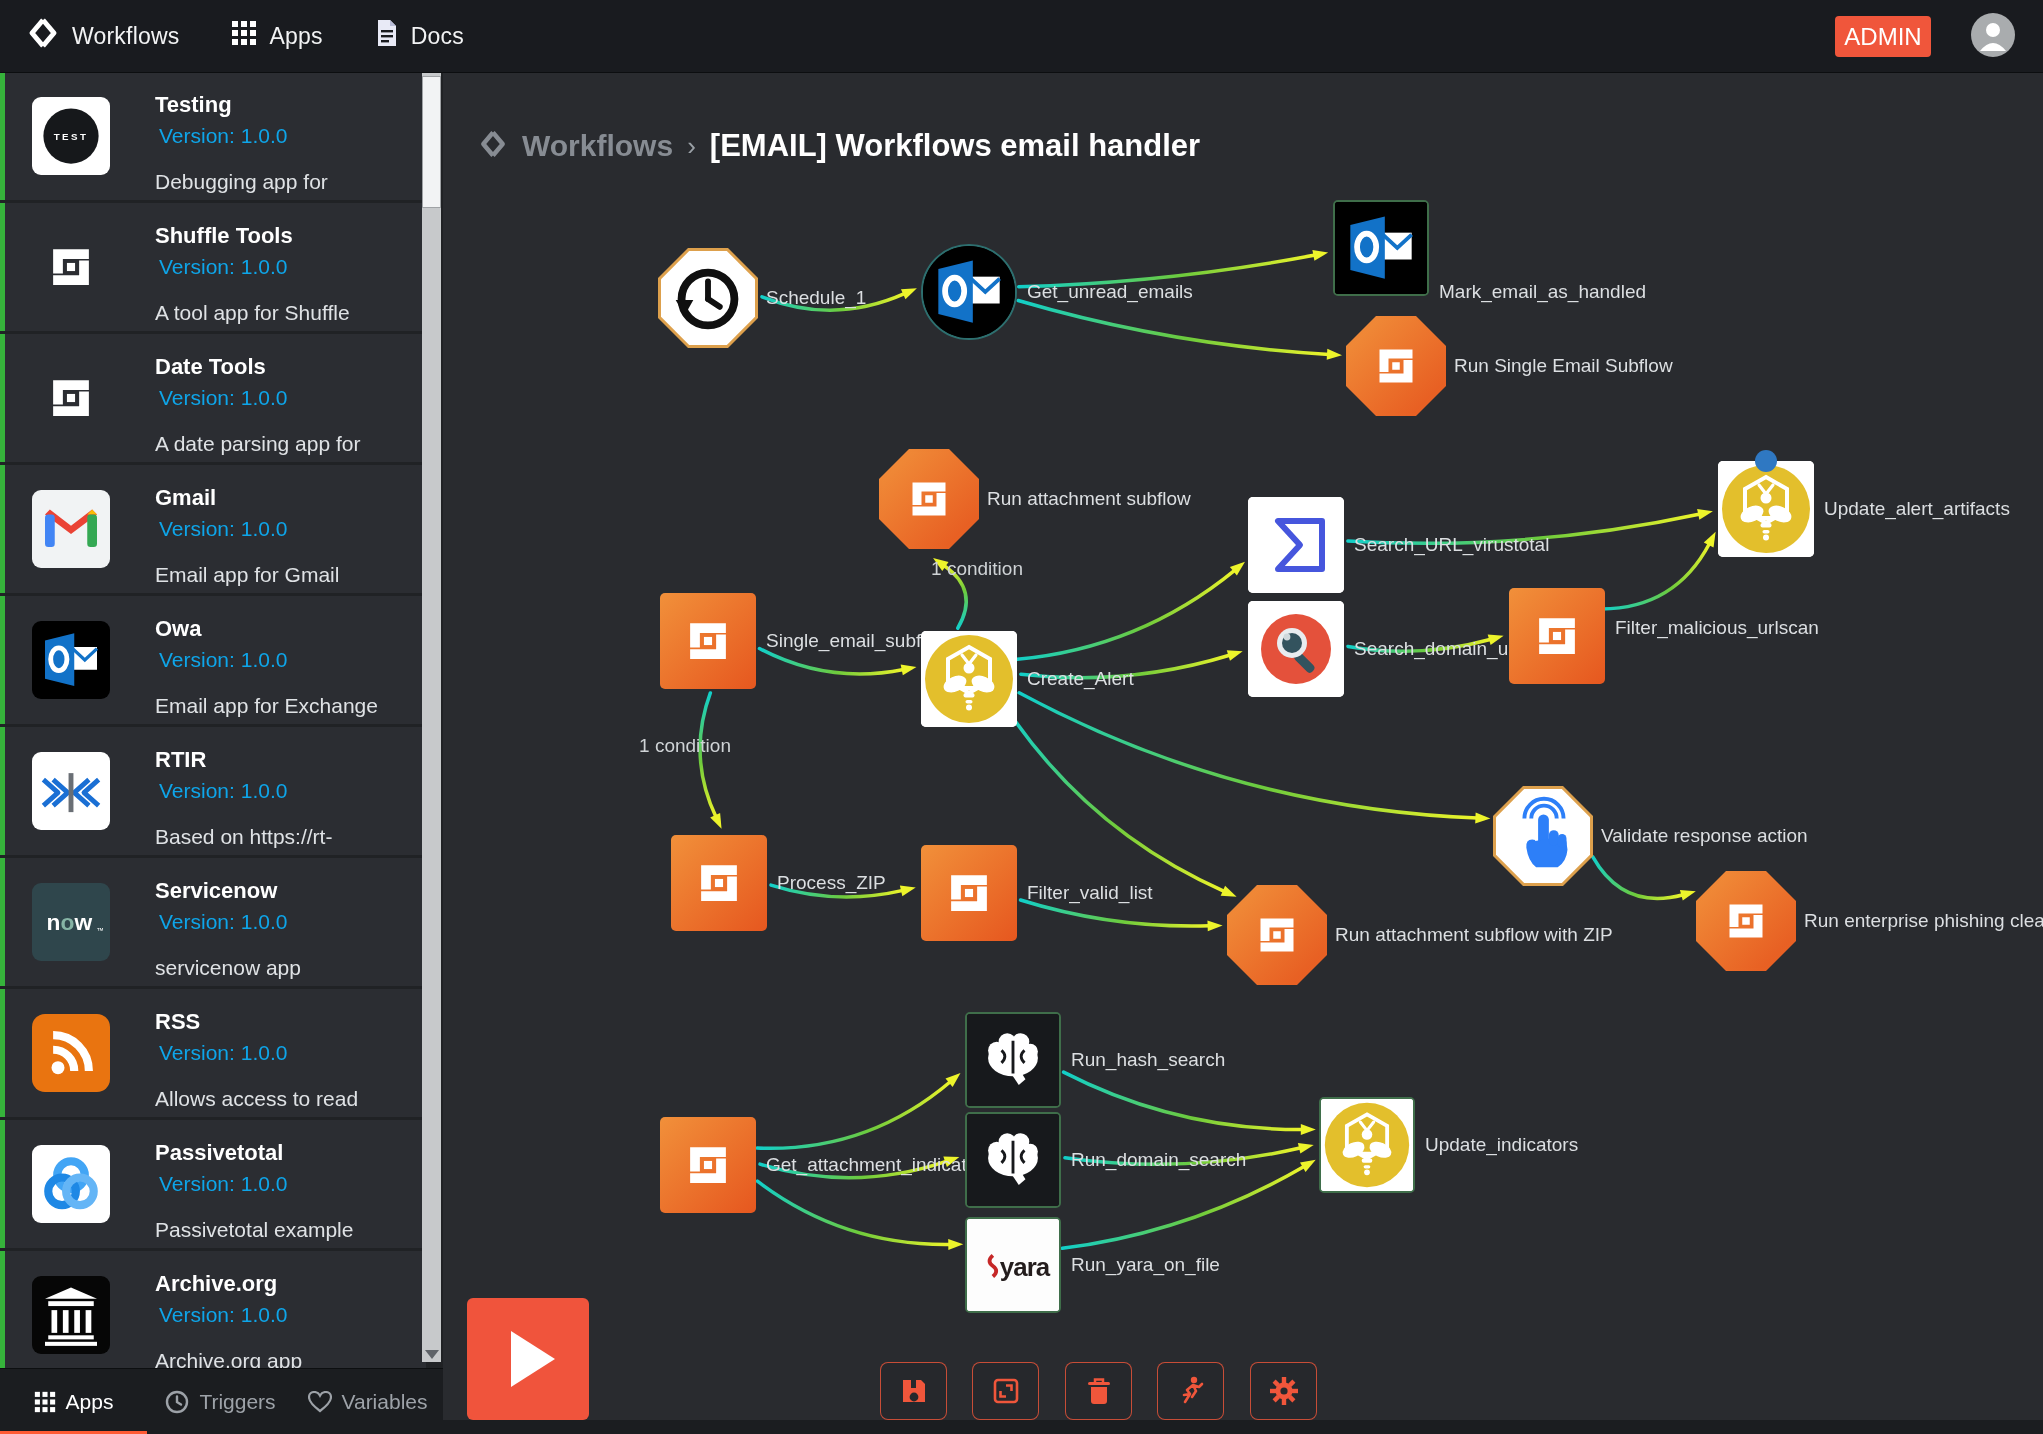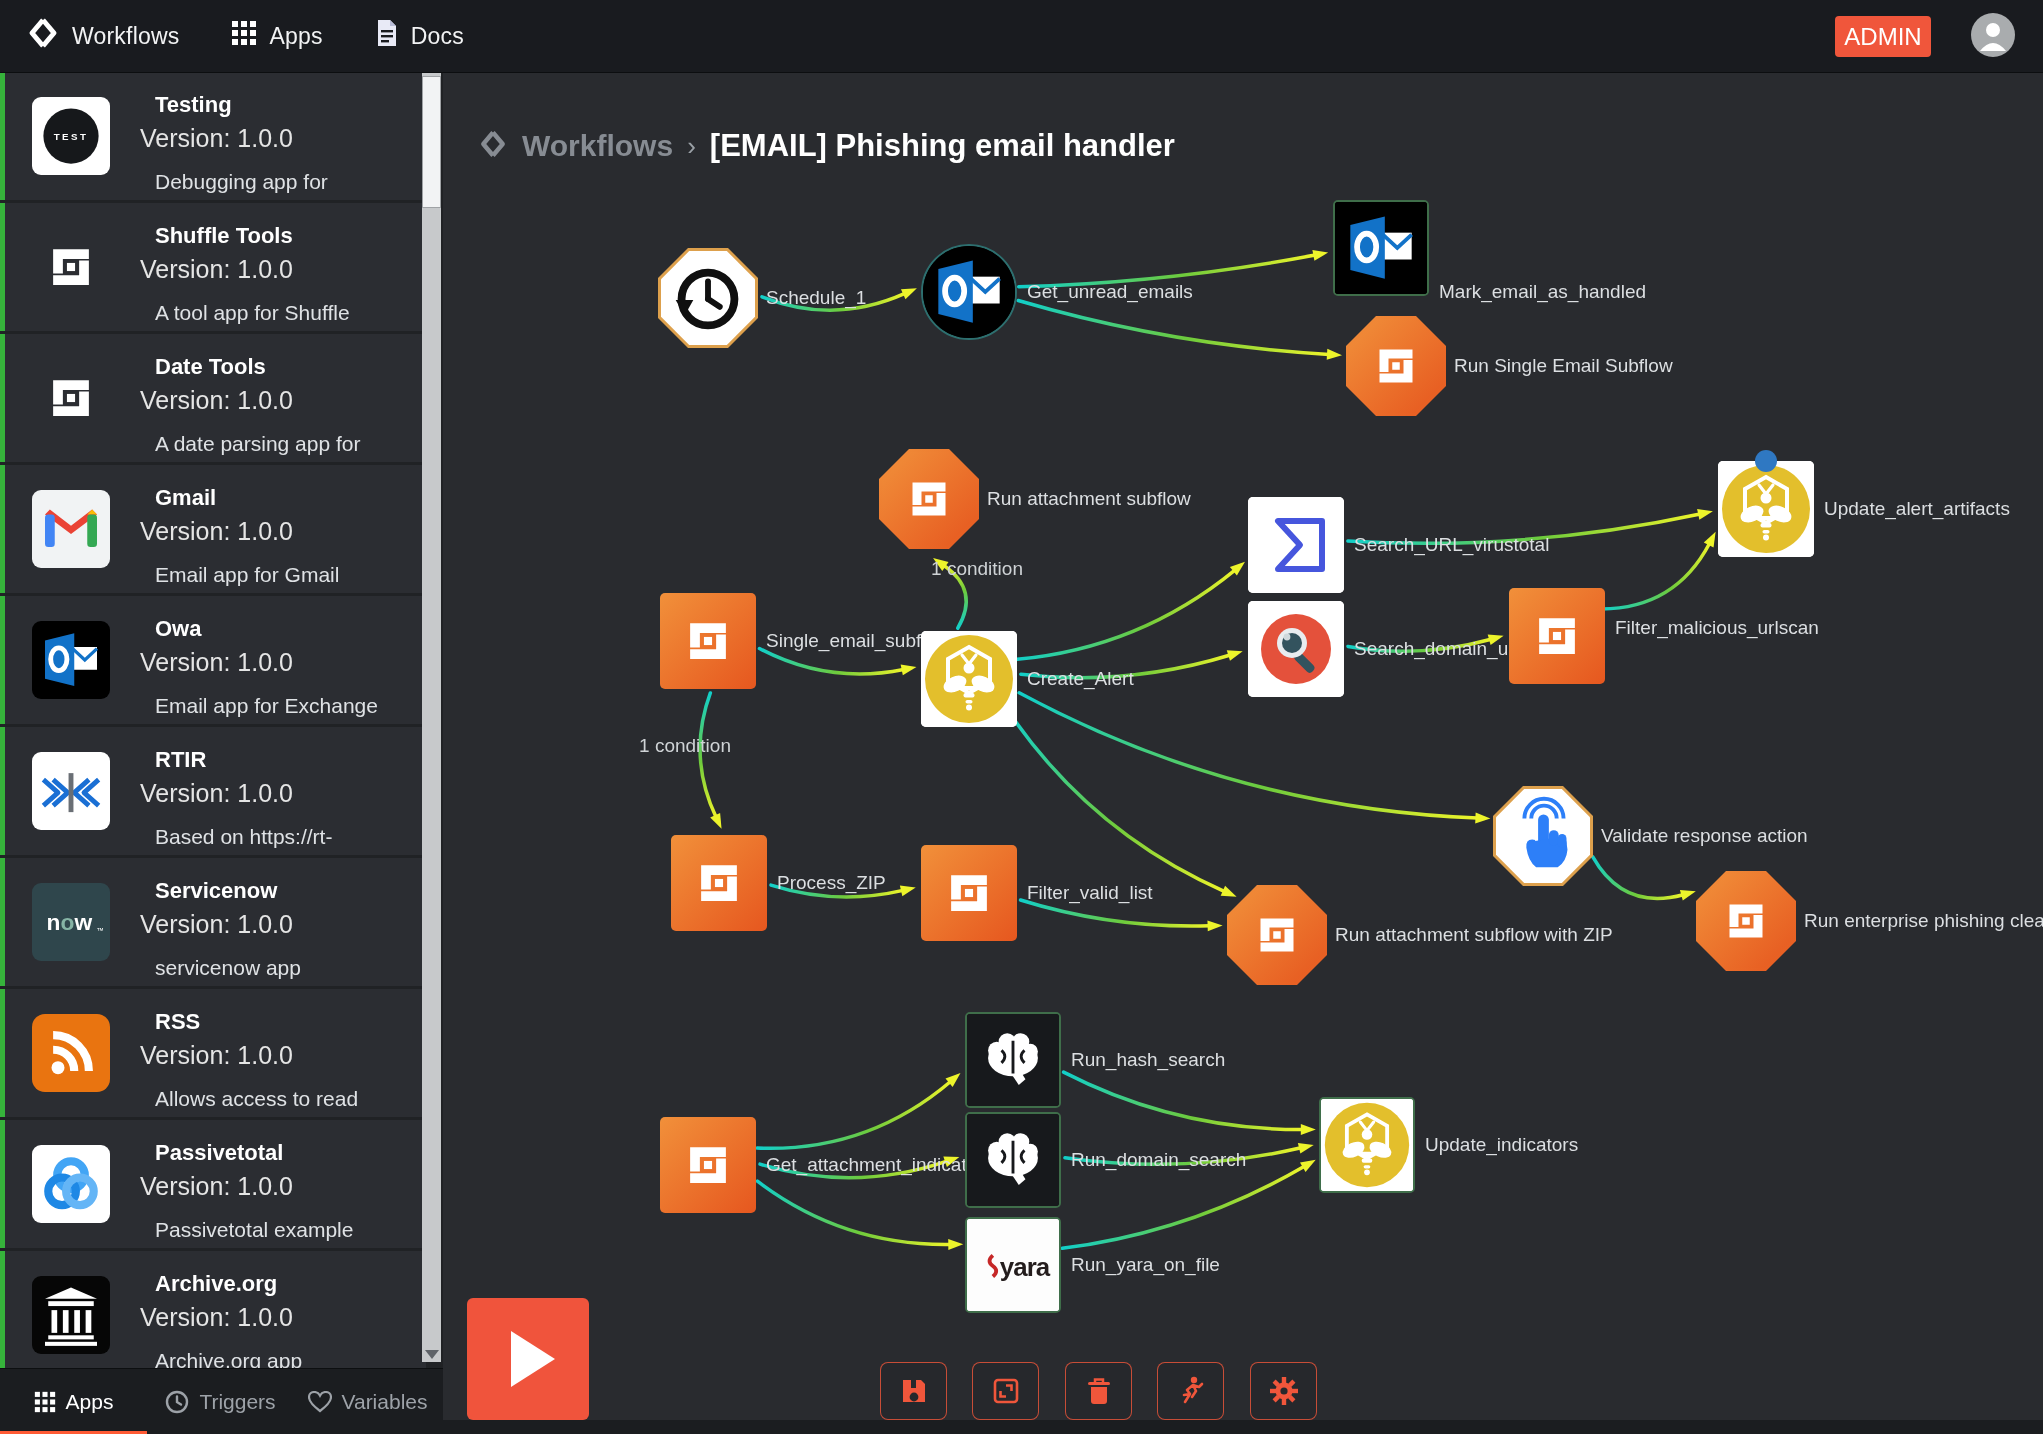--- a/index.html
+++ b/index.html
@@ -12,21 +12,21 @@
   .nav-label{letter-spacing:.2px;}
   #admin-btn{position:absolute;right:112px;top:16px;width:96px;height:41px;background:#f0563b;color:#fff;border:none;border-radius:4px;font-size:24px;font-family:"Liberation Sans",sans-serif;cursor:pointer;}
   #avatar{position:absolute;right:28px;top:13px;width:44px;height:44px;border-radius:50%;background:#a9acae;display:flex;align-items:center;justify-content:center;}
 
   
   #sidebar{position:absolute;left:0;top:72px;width:443px;height:1296px;background:#202225;overflow:hidden;z-index:20;}
   .app-item{position:relative;width:421px;height:128px;margin:0 0 3px 0;background:#2b2d32;border-left:5px solid #36b33b;overflow:hidden;cursor:pointer;}
   .app-icon{position:absolute;left:27px;top:25px;width:78px;height:78px;border-radius:9px;overflow:hidden;}
   .app-icon svg{display:block;width:78px;height:78px;}
   .app-title{position:absolute;left:150px;top:20px;color:#ffffff;font-size:22px;font-weight:bold;white-space:nowrap;}
-  .app-version{position:absolute;left:135px;top:52px;color:#e5e5e5;font-size:25px;white-space:nowrap;}
+  .app-version{position:absolute;left:154px;top:52px;color:#0ea5e9;font-size:21px;white-space:nowrap;}
   .app-desc{position:absolute;left:150px;top:86px;color:#dfe2e5;font-size:21px;white-space:nowrap;margin-top:12px;}
   #side-scrollbar{position:absolute;left:422px;top:72px;width:19px;height:1290px;background:#c7c9cb;z-index:25;}
   #side-scroll-thumb{position:absolute;left:0;top:4px;width:19px;height:132px;background:#f2f3f4;border:1px solid #9fa2a5;box-sizing:border-box;}
   #side-scroll-arrow{position:absolute;left:3px;bottom:3px;width:0;height:0;border-left:7px solid transparent;border-right:7px solid transparent;border-top:9px solid #5f6368;}
 
   
   #bottom-tabs{position:absolute;left:0;top:1368px;width:443px;height:66px;background:#1b1d20;border-top:1px solid #0d0f11;display:flex;z-index:30;}
   .tab{width:147px;display:flex;align-items:center;justify-content:center;gap:10px;font-size:21px;color:#9da2a8;position:relative;cursor:pointer;}
   .tab.active{color:#ffffff;}
   .tab.active::after{content:"";position:absolute;left:0;bottom:0;width:100%;height:4px;background:#ff5b35;}
@@ -118,21 +118,21 @@
 
   <div id="breadcrumb">
     <span>
       <svg width="30" height="30" viewBox="0 0 34 32">
           <path d="M17 3 L6 16 L17 29" fill="none" stroke="#878c93" stroke-width="5" stroke-linejoin="round"></path>
           <path d="M17 3 L28 16 L17 29" fill="none" stroke="#878c93" stroke-width="5" stroke-linejoin="round"></path>
         </svg>
     </span>
     <span class="bc-root">Workflows</span>
     <span class="bc-sep">›</span>
-    <span class="bc-title">[EMAIL] Phishing email handler</span>
+    <span class="bc-title">[EMAIL] Workflows email handler</span>
   </div>
 
   <svg id="edges-svg">
       <defs id="edge-defs">
         <linearGradient id="g0" gradientUnits="userSpaceOnUse" x1="761.9857369252662" y1="296.75894857643067" x2="905.0169043848696" y2="293.4708757612674">
           <stop offset="0" stop-color="#12cfc9"></stop>
           <stop offset="0.55" stop-color="#6ecb3c"></stop>
           <stop offset="1" stop-color="#edf42b"></stop>
         </linearGradient>
         <linearGradient id="g1" gradientUnits="userSpaceOnUse" x1="1018.7172808479252" y1="286.6903874822604" x2="1315.3731892807389" y2="255.00868852341625">

